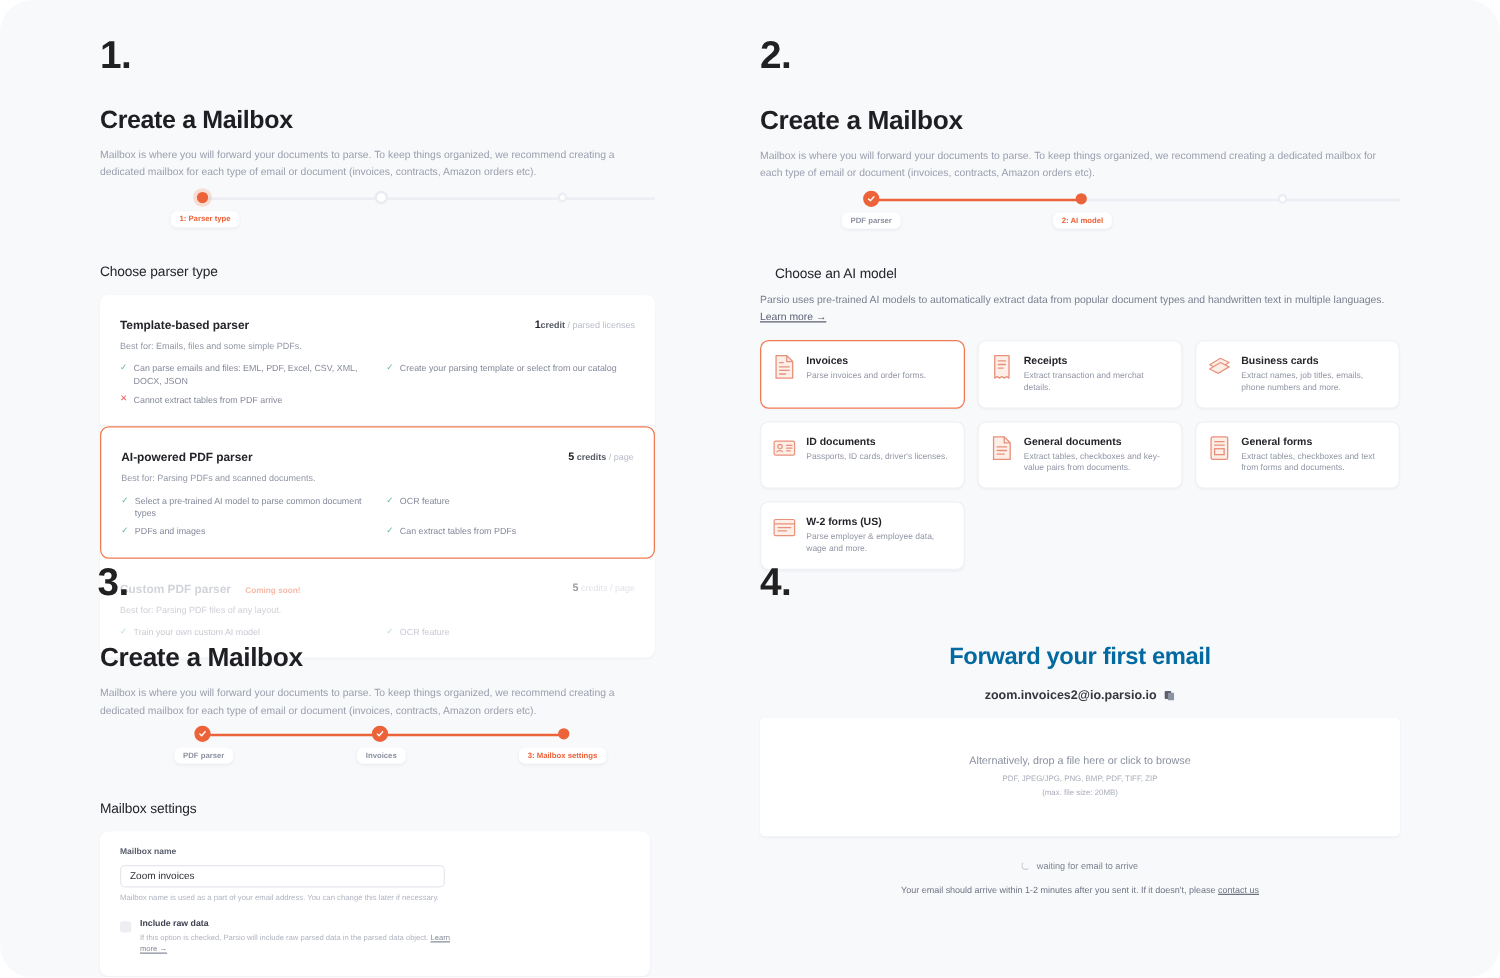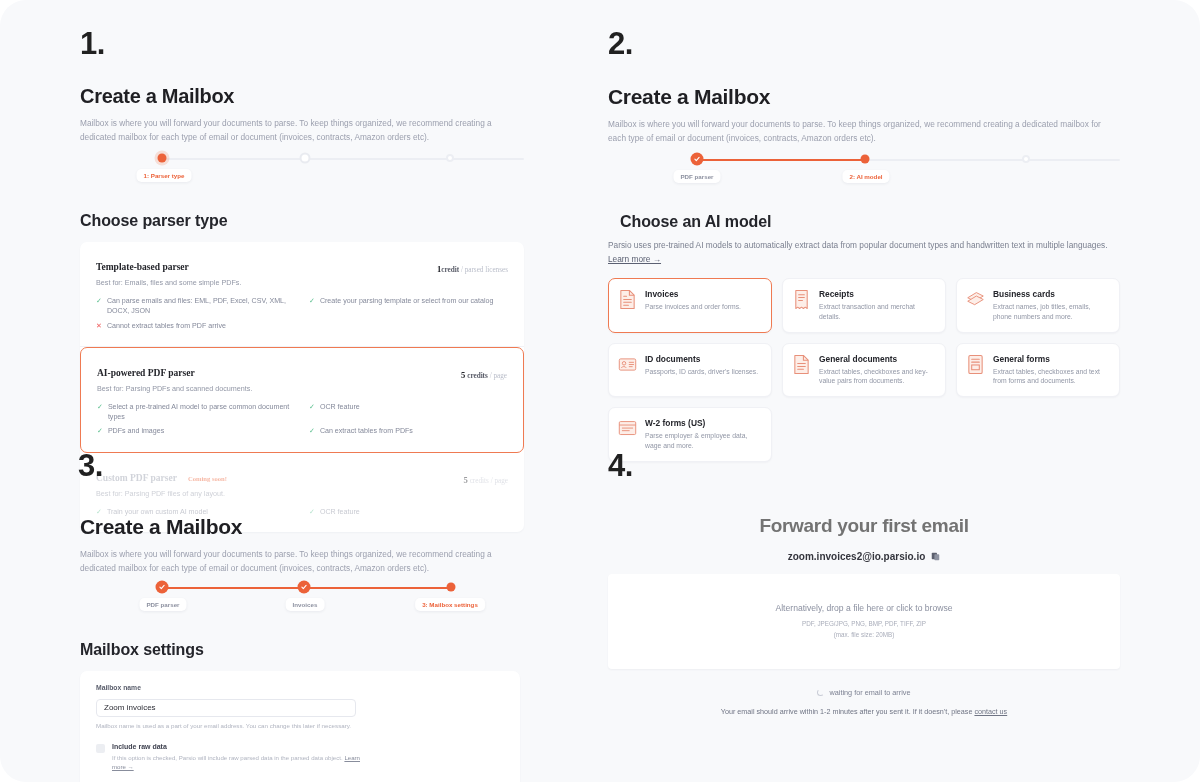--- a/index.html
+++ b/index.html
@@ -118,22 +118,22 @@
     font-size: 6.2px;
     font-weight: 700;
     color: #8d91a0;
     white-space: nowrap;
     box-shadow: 0 1px 3px rgba(30,40,70,0.07);
   }
   .dot-label.active { color: #ec6239; }
 
   
   .section-h {
-    font-size: 16px;
-    font-weight: 700;
+    font-size: 11px;
+    font-weight: 400;
     color: #24252b;
     letter-spacing: -0.1px;
     margin: 22px 0 12px 0;
   }
   .panel-2 .section-h { margin: 22px 0 8px 12px; }
 
   .section-sub {
     font-size: 8.3px;
     line-height: 1.6;
     color: #7b8090;
@@ -158,23 +158,22 @@
   .parser-row:last-child { border-bottom: none; }
   .parser-row.selected {
     border: 1.4px solid #ef7a52;
     border-radius: 7px;
     background: #ffffff;
   }
   .parser-row.dimmed { opacity: 0.45; }
 
   .parser-head {
     display: flex;
-    align-items: flex-end;
+    align-items: center;
     justify-content: space-between;
-    font-family: Liberation Serif, serif;
   }
   .parser-name {
     font-size: 9.5px;
     font-weight: 700;
     color: #23242a;
   }
   .parser-row.dimmed .parser-name { color: #9ba0ae; }
   .coming-soon {
     font-size: 6.6px;
     font-weight: 700;
@@ -297,21 +296,21 @@
     color: #b0b4c0;
     max-width: 262px;
   }
   .check-help a { color: #888d9c; text-decoration: underline; }
 
   
   .fwd-wrap { width: 512px; text-align: center; }
   .fwd-title {
     font-size: 19px;
     font-weight: 700;
-    color: #737373;
+    color: #0369a1;
     letter-spacing: -0.3px;
     margin-bottom: 14px;
   }
   .email-line {
     font-size: 10px;
     font-weight: 700;
     color: #34353d;
     margin-bottom: 12px;
     display: flex;
     align-items: center;

